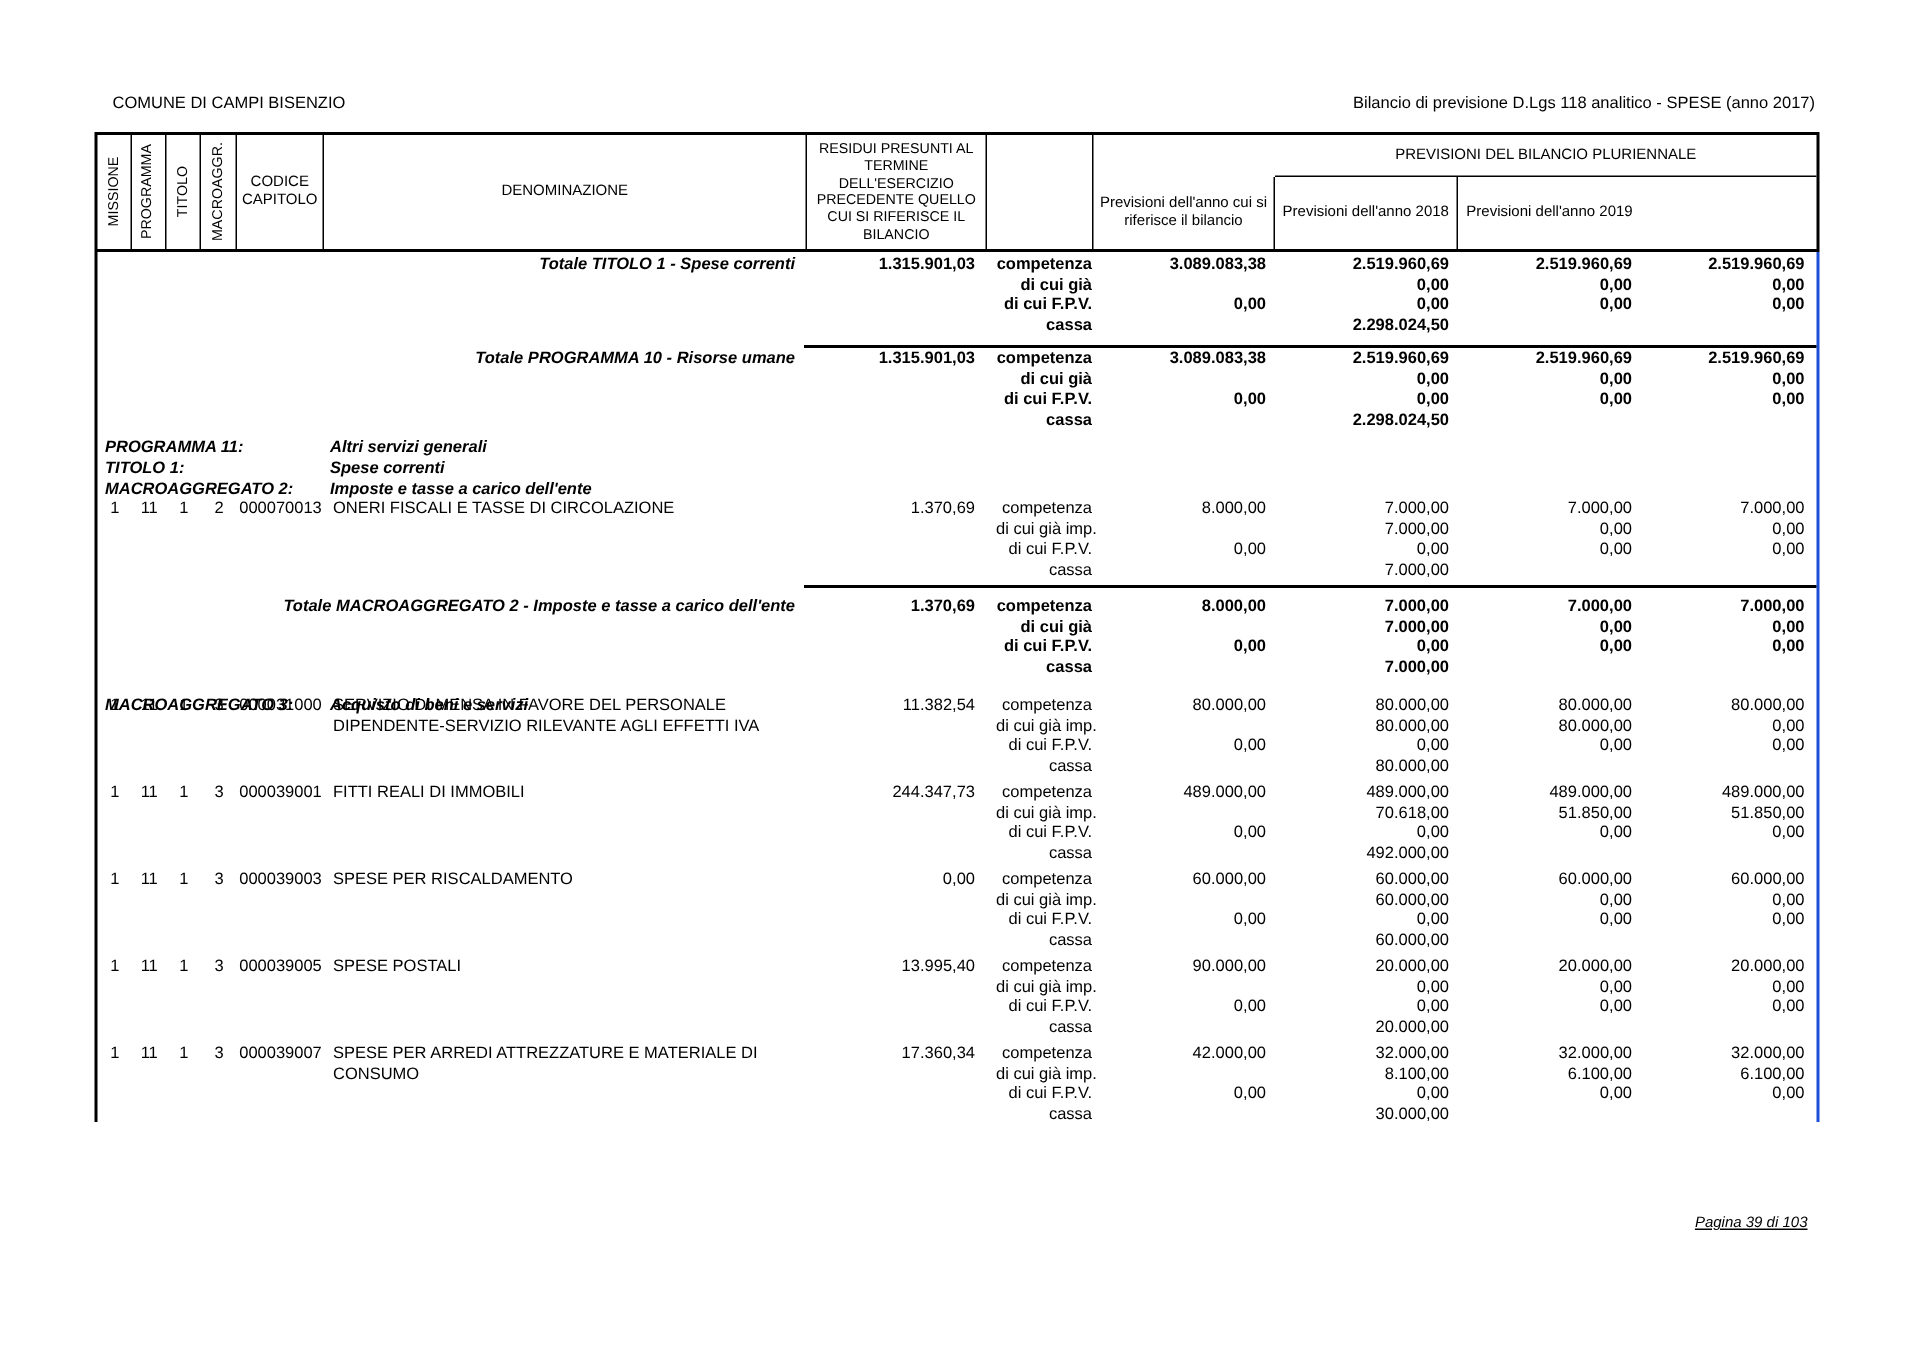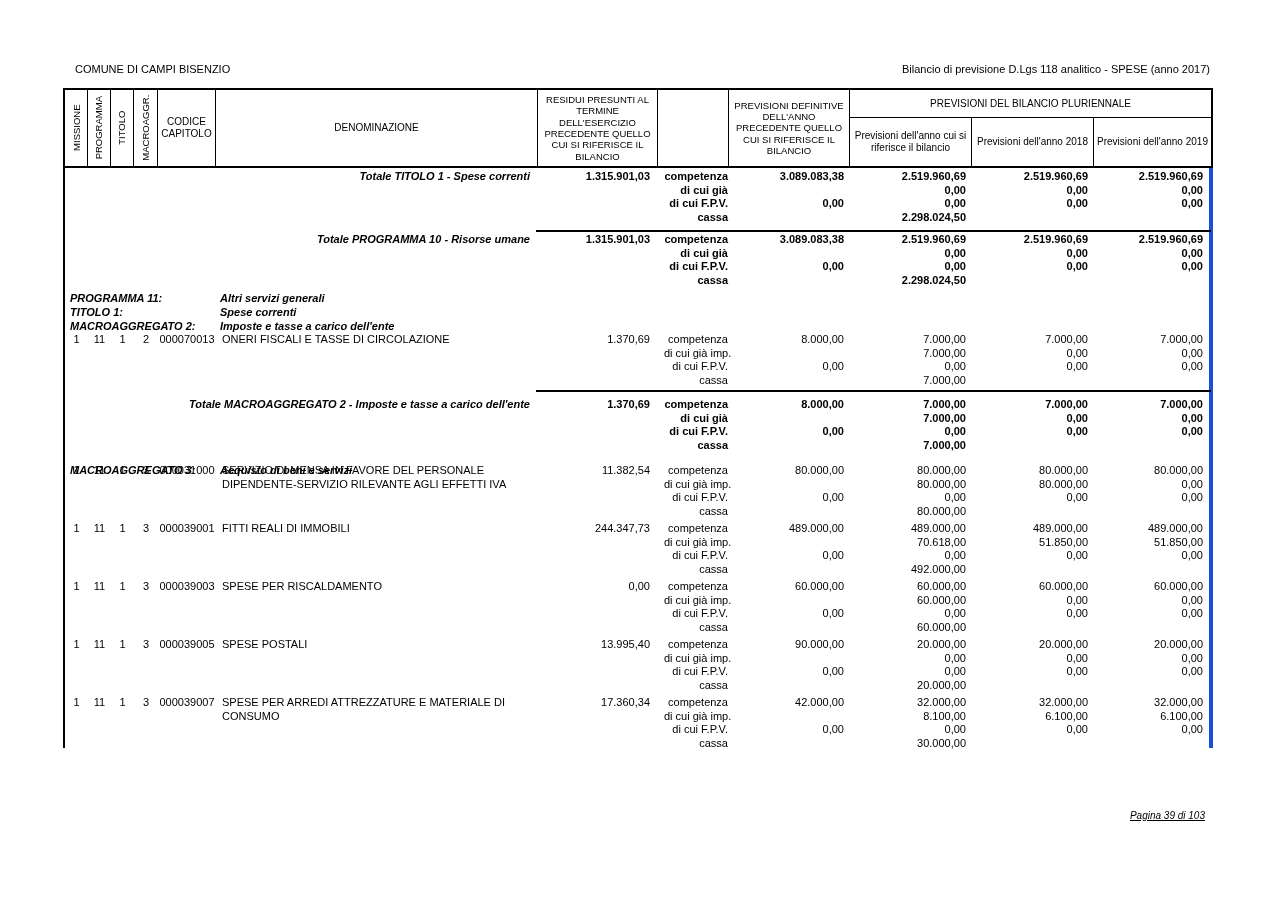--- a/index.html
+++ b/index.html
@@ -13,21 +13,21 @@
          grid-template-rows:28px 1fr;border:2px solid #000;}
   .hc{border-right:1px solid #000;display:flex;align-items:center;justify-content:center;
       text-align:center;font-size:9.5px;line-height:1.2;box-sizing:border-box;overflow:hidden;}
   .hc.full{grid-row:1/3;}
   .hc.rot span{transform:rotate(-90deg);white-space:nowrap;font-size:9.5px;}
   .hc.plur{grid-column:10/13;grid-row:1;border-bottom:1px solid #000;border-right:none;font-size:10px;}
   .hc.sub{grid-row:2;}
   .hc.last{border-right:none;}
   .hc.mid{font-size:10px;}
   .tbody{position:absolute;left:0;top:80px;width:1150px;height:580px;box-sizing:border-box;
-         border-left:2px solid #000;border-right:4px solid #1d4ed8;}
+         border-left:2px solid #000;border-right:2px solid #1d4ed8;}
   .block{position:absolute;left:0;width:1146px;font-size:11px;}
   .line{position:relative;height:13.6px;line-height:13.6px;white-space:nowrap;}
   .cell{position:absolute;top:0;height:13.6px;box-sizing:border-box;}
   .num{text-align:right;padding-right:6px;}
   .lab{text-align:right;padding-left:2px;}
   .c-res{left:471px;width:120px;}
   .c-lab{left:597px;width:66px;}
   .c-prev{left:664px;width:121px;}
   .c-anno{left:785px;width:122px;}
   .c-y18{left:907px;width:122px;}
@@ -62,21 +62,20 @@
       <div class="hc rot full">
           <span>TITOLO</span>
         </div>
       <div class="hc rot full">
           <span>MACROAGGR.</span>
         </div>
       <div class="hc full mid">CODICE CAPITOLO</div>
       <div class="hc full mid">DENOMINAZIONE</div>
       <div class="hc full">RESIDUI PRESUNTI AL TERMINE DELL'ESERCIZIO PRECEDENTE QUELLO CUI SI RIFERISCE IL BILANCIO</div>
       <div class="hc full"></div>
-      <div class="hc full">PREVISIONI DEFINITIVE DELL'ANNO PRECEDENTE QUELLO CUI SI RIFERISCE IL BILANCIO</div>
       <div class="hc plur">PREVISIONI DEL BILANCIO PLURIENNALE</div>
       <div class="hc sub mid">Previsioni dell'anno cui si riferisce il bilancio</div>
       <div class="hc sub mid">Previsioni dell'anno 2018</div>
       <div class="hc sub mid last">Previsioni dell'anno 2019</div>
     </div>
     <div class="tbody" id="tbody">
         <div class="block bold" style="top: 2px;">
           <div class="tlabel">Totale TITOLO 1 - Spese correnti</div>
           <div class="line">
             <span class="cell num c-res">1.315.901,03</span>

